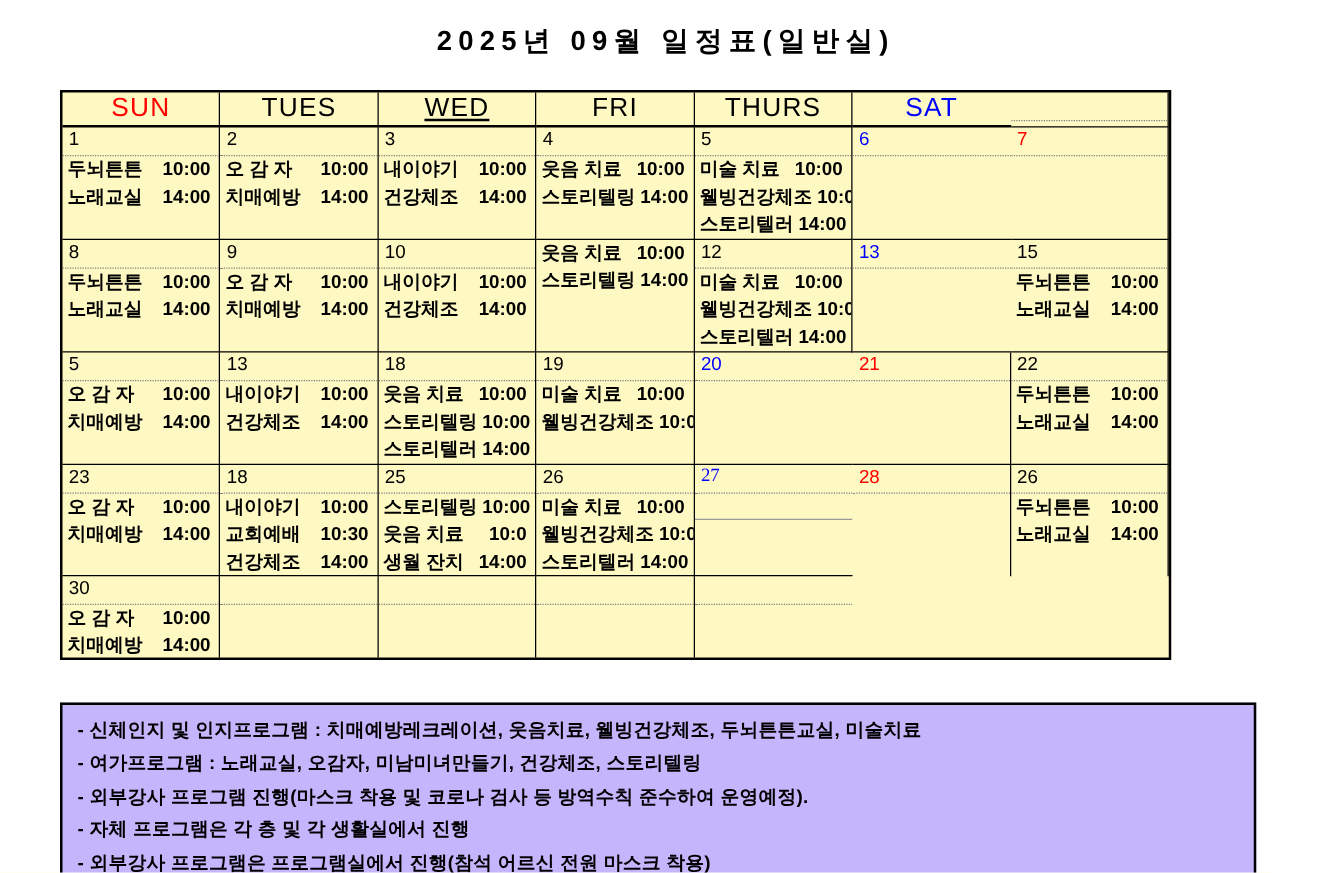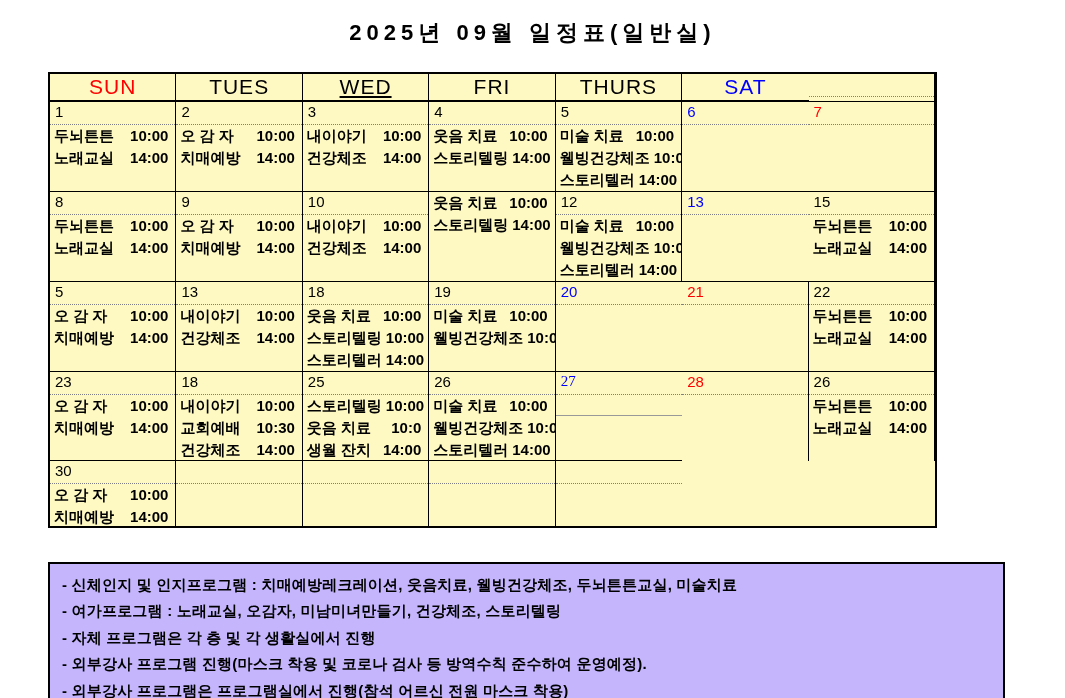--- a/index.html
+++ b/index.html
@@ -359,17 +359,17 @@
       <div class="dcell bottomrow">
         <div class="date-row" style="color: rgb(0, 0, 0);"></div>
       </div>
       <div class="dcell last bottomrow">
         <div class="date-row" style="color: rgb(0, 0, 255);"></div>
       </div>
     </div>
   <div class="notes">
       <div class="note-line">- 신체인지 및 인지프로그램 : 치매예방레크레이션, 웃음치료, 웰빙건강체조, 두뇌튼튼교실, 미술치료</div>
       <div class="note-line">- 여가프로그램 : 노래교실, 오감자, 미남미녀만들기, 건강체조, 스토리텔링</div>
+      <div class="note-line">- 외부강사 프로그램 진행(마스크 착용 및 코로나 검사 등 방역수칙 준수하여 운영예정).</div>
       <div class="note-line">- 자체 프로그램은 각 층 및 각 생활실에서 진행</div>
-      <div class="note-line">- 외부강사 프로그램 진행(마스크 착용 및 코로나 검사 등 방역수칙 준수하여 운영예정).</div>
       <div class="note-line">- 외부강사 프로그램은 프로그램실에서 진행(참석 어르신 전원 마스크 착용)</div>
     </div>
 </div>
 
 </body></html>

